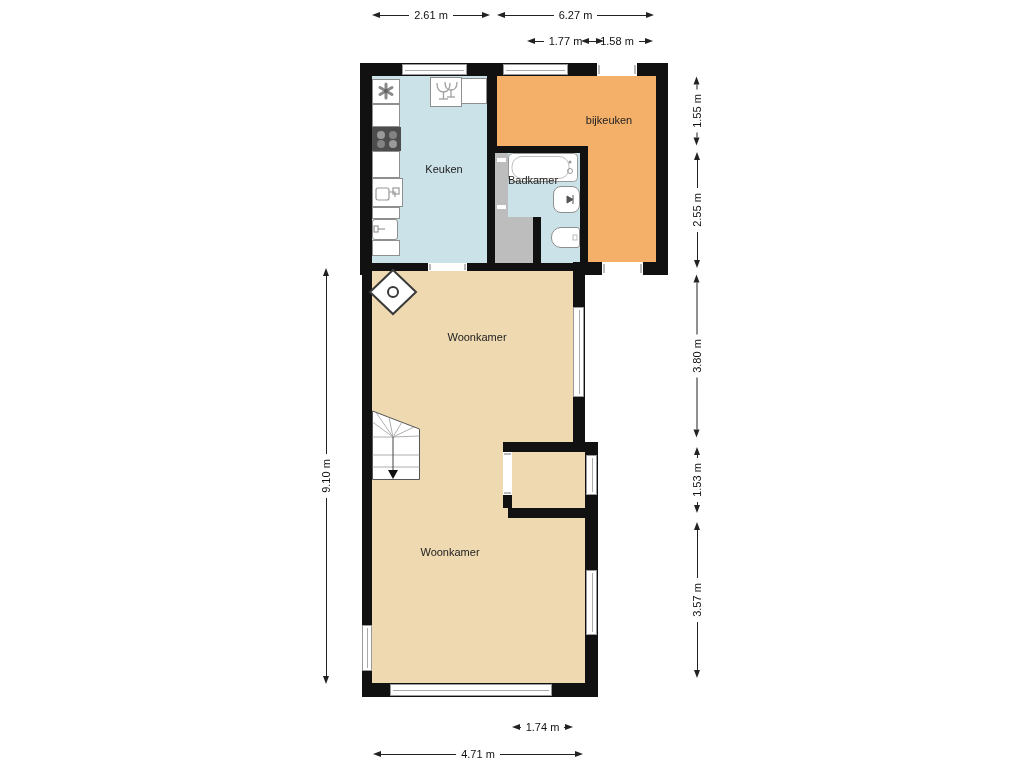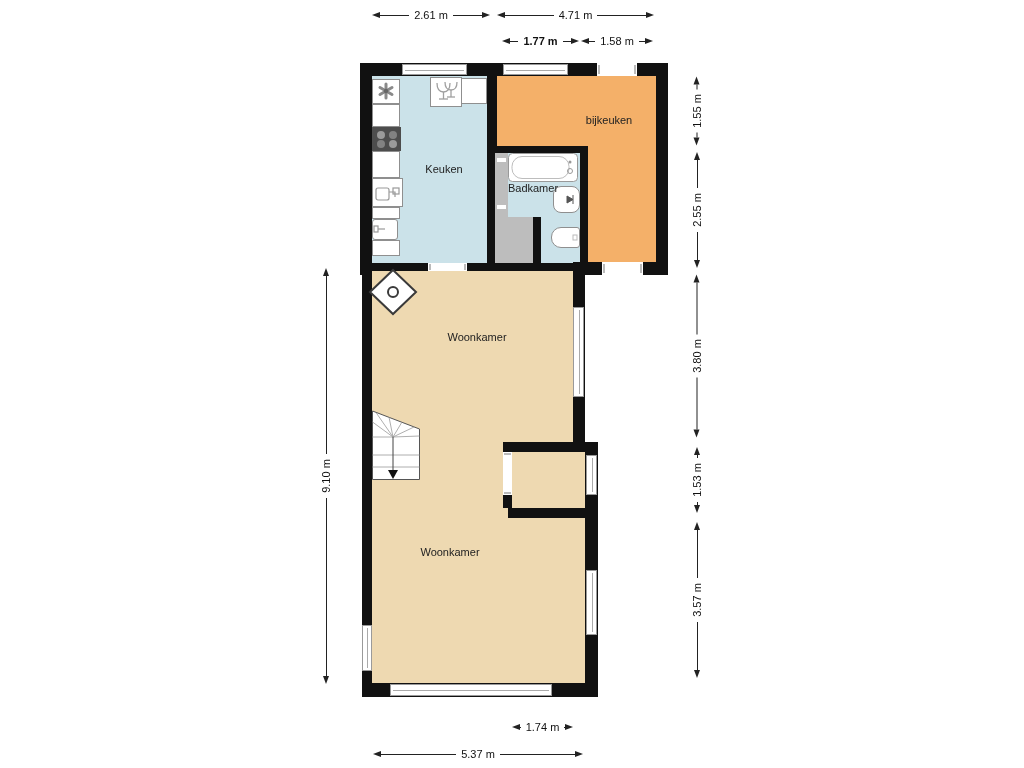--- a/index.html
+++ b/index.html
@@ -178,106 +178,106 @@
         <line x1="0.5" y1="45" x2="47.5" y2="45"></line>
           <line x1="0.5" y1="57" x2="47.5" y2="57"></line>
       </g>
       <line x1="21" y1="27" x2="21" y2="62" stroke="#444" stroke-width="1"></line>
       <polygon points="16,60 26,60 21,69" fill="#111"></polygon>
     </svg>
   </div>
 
   <div class="label" style="left:444px;top:169px;text-align:center;">Keuken</div>
   <div class="label" style="left:609px;top:120px;">bijkeuken</div>
-  <div class="label" style="left:533px;top:188px;">Badkamer</div>
+  <div class="label" style="left:533px;top:180px;">Badkamer</div>
   <div class="label" style="left:477px;top:337px;">Woonkamer</div>
   <div class="label" style="left:450px;top:552px;text-align:center;">Woonkamer</div>
 
   <div class="dim" style="left:372px;top:8px;width:118px;">
     <span class="al"></span>
       <span class="ln"></span>
       <span class="tx">2.61 m</span>
       <span class="ln"></span>
       <span class="ar"></span>
   </div>
   <div class="dim" style="left:497px;top:8px;width:157px;">
     <span class="al"></span>
       <span class="ln"></span>
+      <span class="tx">6.27 m</span>
+      <span class="ln"></span>
+      <span class="ar"></span>
+  </div>
+
+  <div class="dim" style="left:527px;top:34px;width:77px;">
+    <span class="al"></span>
+      <span class="ln"></span>
+      <span class="tx">1.77 m</span>
+      <span class="ln"></span>
+      <span class="ar"></span>
+  </div>
+  <div class="dim" style="left:581px;top:34px;width:72px;">
+    <span class="al"></span>
+      <span class="ln"></span>
+      <span class="tx">1.58 m</span>
+      <span class="ln"></span>
+      <span class="ar"></span>
+  </div>
+
+  <div class="dim v" style="left:662px;top:104px;width:69px;">
+    <span class="al"></span>
+      <span class="ln"></span>
+      <span class="tx">1.55 m</span>
+      <span class="ln"></span>
+      <span class="ar"></span>
+  </div>
+  <div class="dim v" style="left:639px;top:203px;width:116px;">
+    <span class="al"></span>
+      <span class="ln"></span>
+      <span class="tx">2.55 m</span>
+      <span class="ln"></span>
+      <span class="ar"></span>
+  </div>
+  <div class="dim v" style="left:615px;top:349px;width:163px;">
+    <span class="al"></span>
+      <span class="ln"></span>
+      <span class="tx">3.80 m</span>
+      <span class="ln"></span>
+      <span class="ar"></span>
+  </div>
+  <div class="dim v" style="left:664px;top:473px;width:66px;">
+    <span class="al"></span>
+      <span class="ln"></span>
+      <span class="tx">1.53 m</span>
+      <span class="ln"></span>
+      <span class="ar"></span>
+  </div>
+  <div class="dim v" style="left:619px;top:593px;width:156px;">
+    <span class="al"></span>
+      <span class="ln"></span>
+      <span class="tx">3.57 m</span>
+      <span class="ln"></span>
+      <span class="ar"></span>
+  </div>
+
+  <div class="dim v" style="left:118px;top:469px;width:416px;">
+    <span class="al"></span>
+      <span class="ln"></span>
+      <span class="tx">9.10 m</span>
+      <span class="ln"></span>
+      <span class="ar"></span>
+  </div>
+
+  <div class="dim" style="left:512px;top:720px;width:61px;">
+    <span class="al"></span>
+      <span class="ln"></span>
+      <span class="tx">1.74 m</span>
+      <span class="ln"></span>
+      <span class="ar"></span>
+  </div>
+  <div class="dim" style="left:373px;top:747px;width:210px;">
+    <span class="al"></span>
+      <span class="ln"></span>
       <span class="tx">4.71 m</span>
       <span class="ln"></span>
       <span class="ar"></span>
   </div>
 
-  <div class="dim" style="left:502px;top:34px;width:77px;font-weight:bold;">
-    <span class="al"></span>
-      <span class="ln"></span>
-      <span class="tx">1.77 m</span>
-      <span class="ln"></span>
-      <span class="ar"></span>
-  </div>
-  <div class="dim" style="left:581px;top:34px;width:72px;">
-    <span class="al"></span>
-      <span class="ln"></span>
-      <span class="tx">1.58 m</span>
-      <span class="ln"></span>
-      <span class="ar"></span>
-  </div>
-
-  <div class="dim v" style="left:662px;top:104px;width:69px;">
-    <span class="al"></span>
-      <span class="ln"></span>
-      <span class="tx">1.55 m</span>
-      <span class="ln"></span>
-      <span class="ar"></span>
-  </div>
-  <div class="dim v" style="left:639px;top:203px;width:116px;">
-    <span class="al"></span>
-      <span class="ln"></span>
-      <span class="tx">2.55 m</span>
-      <span class="ln"></span>
-      <span class="ar"></span>
-  </div>
-  <div class="dim v" style="left:615px;top:349px;width:163px;">
-    <span class="al"></span>
-      <span class="ln"></span>
-      <span class="tx">3.80 m</span>
-      <span class="ln"></span>
-      <span class="ar"></span>
-  </div>
-  <div class="dim v" style="left:664px;top:473px;width:66px;">
-    <span class="al"></span>
-      <span class="ln"></span>
-      <span class="tx">1.53 m</span>
-      <span class="ln"></span>
-      <span class="ar"></span>
-  </div>
-  <div class="dim v" style="left:619px;top:593px;width:156px;">
-    <span class="al"></span>
-      <span class="ln"></span>
-      <span class="tx">3.57 m</span>
-      <span class="ln"></span>
-      <span class="ar"></span>
-  </div>
-
-  <div class="dim v" style="left:118px;top:469px;width:416px;">
-    <span class="al"></span>
-      <span class="ln"></span>
-      <span class="tx">9.10 m</span>
-      <span class="ln"></span>
-      <span class="ar"></span>
-  </div>
-
-  <div class="dim" style="left:512px;top:720px;width:61px;">
-    <span class="al"></span>
-      <span class="ln"></span>
-      <span class="tx">1.74 m</span>
-      <span class="ln"></span>
-      <span class="ar"></span>
-  </div>
-  <div class="dim" style="left:373px;top:747px;width:210px;">
-    <span class="al"></span>
-      <span class="ln"></span>
-      <span class="tx">5.37 m</span>
-      <span class="ln"></span>
-      <span class="ar"></span>
-  </div>
-
 </div>
 
 </body></html>

